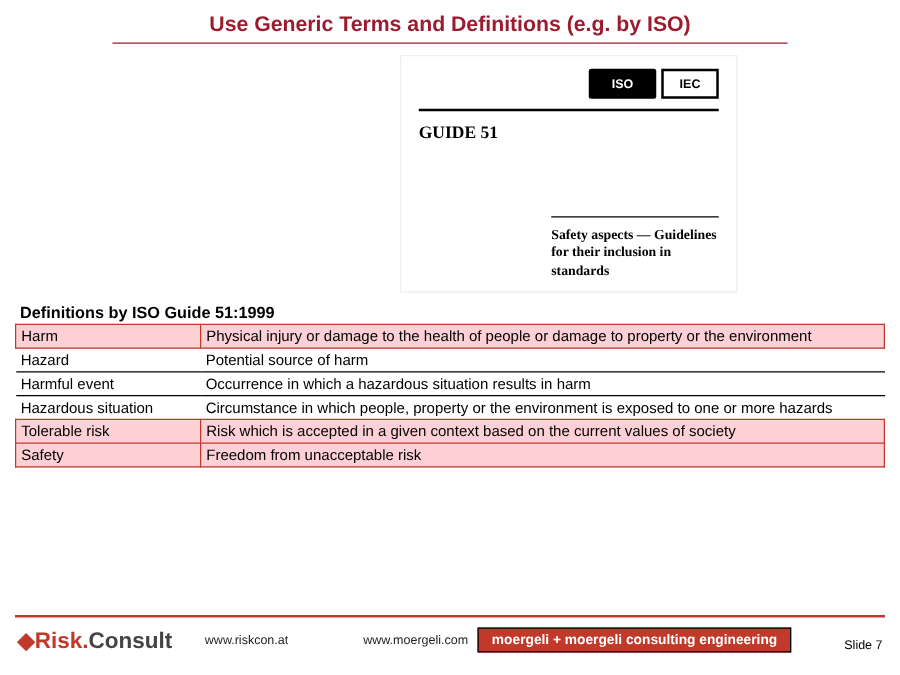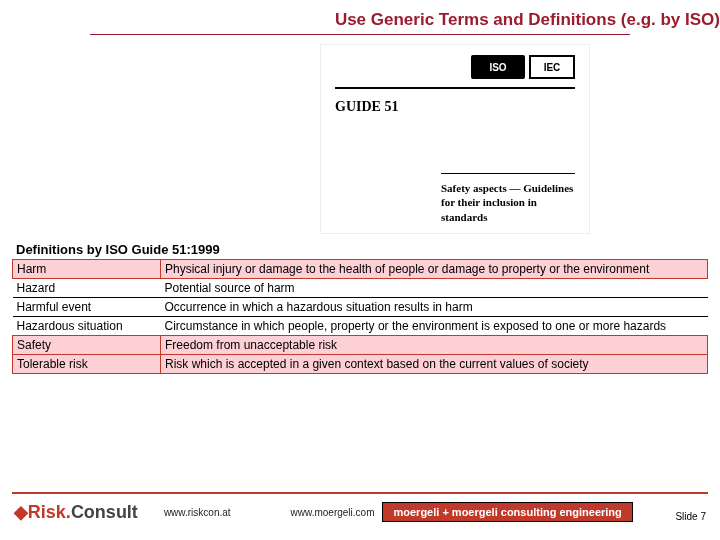--- a/index.html
+++ b/index.html
@@ -1,18 +1,18 @@
 <!DOCTYPE html>
 <html><head>
 <meta charset="utf-8">
 <style>
   *{box-sizing:border-box;margin:0;padding:0}
   html,body{width:720px;height:540px;font-family:Arial,Helvetica,sans-serif;background:#fff;overflow:hidden}
   .slide{position:relative;width:720px;height:540px}
-  .title{color:#9b1c2e;font-weight:bold;font-size:17px;text-align:right;padding:10px 0 2px}
+  .title{color:#9b1c2e;font-weight:bold;font-size:17px;text-align:center;padding:10px 0 2px}
   .title-underline{width:540px;margin:2px auto 0;border-bottom:1px solid #9b1c2e}
   .doc-preview{position:absolute;left:320px;top:44px;width:270px;height:190px;background:#fff;border:1px solid #eee}
   .logos{position:absolute;top:10px;right:14px;display:flex;gap:4px}
   .iso-box{width:54px;height:24px;background:#000;color:#fff;font-size:10px;font-weight:bold;display:flex;align-items:center;justify-content:center;border-radius:2px}
   .iec-box{width:46px;height:24px;border:2px solid #000;color:#000;font-size:10px;font-weight:bold;display:flex;align-items:center;justify-content:center}
   .hr1{position:absolute;top:42px;left:14px;right:14px;border-top:2px solid #000}
   .guide{position:absolute;top:54px;left:14px;font-size:14px;font-weight:bold;font-family:'Times New Roman',serif}
   .hr2{position:absolute;top:128px;left:120px;right:14px;border-top:1px solid #000}
   .sub{position:absolute;top:136px;left:120px;right:14px;font-size:11px;font-weight:bold;font-family:'Times New Roman',serif;line-height:1.3}
   .table-wrap{position:absolute;left:12px;right:12px;top:240px}
@@ -64,26 +64,26 @@
           </tr>
           <tr>
             <td class="term">Harmful event</td>
             <td>Occurrence in which a hazardous situation results in harm</td>
           </tr>
           <tr>
             <td class="term">Hazardous situation</td>
             <td>Circumstance in which people, property or the environment is exposed to one or more hazards</td>
           </tr>
           <tr class="hl">
+            <td class="term">Tolerable risk</td>
+            <td>Risk which is accepted in a given context based on the current values of society</td>
+          </tr>
+          <tr class="hl">
             <td class="term">Safety</td>
             <td>Freedom from unacceptable risk</td>
-          </tr>
-          <tr class="hl">
-            <td class="term">Tolerable risk</td>
-            <td>Risk which is accepted in a given context based on the current values of society</td>
           </tr>
         </tbody>
     </table>
   </div>
 
   <div class="footer">
     <div class="red-rule"></div>
     <div class="rc-logo">
       <span class="i">◆</span>
         <span class="r">Risk.</span>

